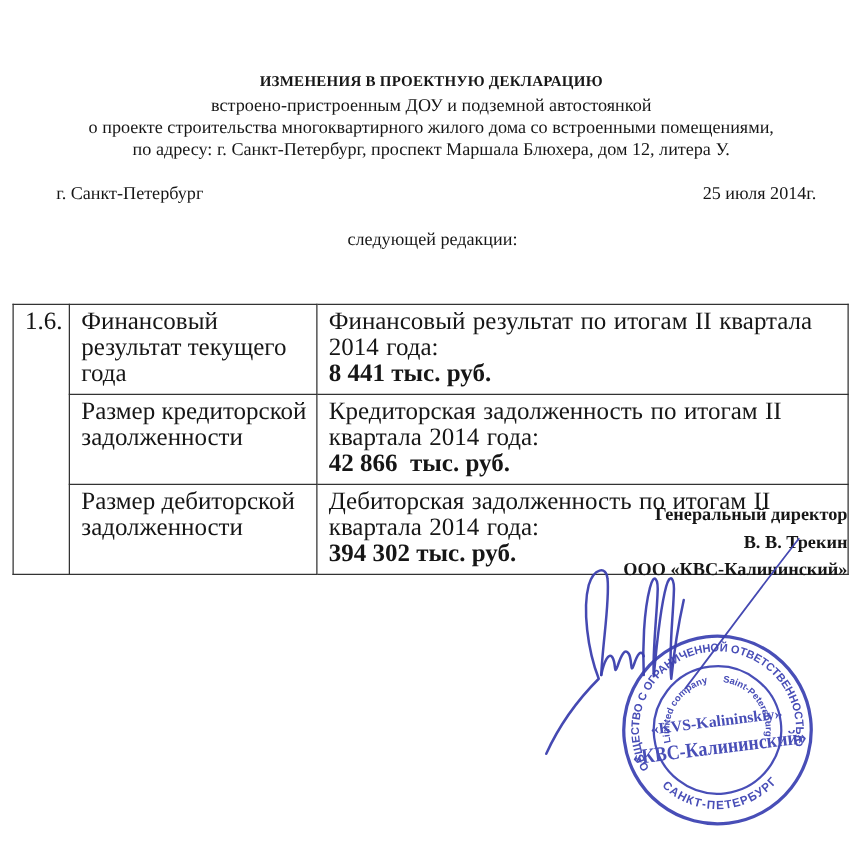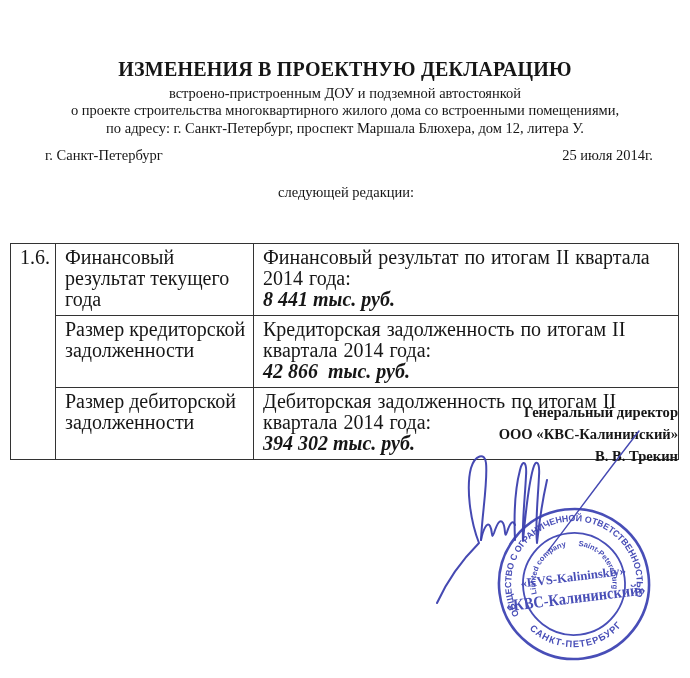--- a/index.html
+++ b/index.html
@@ -18,21 +18,21 @@
     font-family: "Liberation Serif", serif;
     color: var(--ink);
     overflow: hidden;
   }
   .title-block {
     position: absolute;
     top: 58px; left: 0; right: 0;
     text-align: center;
   }
   .doc-title {
-    font-size: 20px;
+    font-size: 12px;
     font-weight: bold;
     letter-spacing: 0.2px;
     margin-bottom: 4px;
   }
   .subtitle-line {
     font-size: 14.5px;
     line-height: 17.3px;
   }
   .place-date {
     position: absolute;
@@ -65,21 +65,21 @@
     line-height: 21px;
     padding: 3px 6px 5px 9px;
   }
   .cell-num { text-align: left; padding-left: 7px; }
   .cell-label { }
   .cell-value { padding-right: 4px; }
   .row-1 td { height: 45px; }
   .row-2 td { height: 41px; }
   .row-3 td { height: 41px; }
   .value-desc { word-spacing: 1px; }
-  .value-amount { font-weight: bold; white-space: pre-wrap; font-style: italic; }
+  .value-amount { font-weight: bold; white-space: pre-wrap; }
   .sig-block {
     position: absolute;
     top: 401px; right: 12px;
     text-align: right;
     font-weight: bold;
     font-size: 14.6px;
     line-height: 22.2px;
   }
   .overlay-svg {
     position: absolute;
@@ -155,22 +155,22 @@
         <td class="cell-value">
           <div class="value-desc">Дебиторская задолженность по итогам II квартала 2014 года:</div>
           <div class="value-amount">394 302 тыс. руб.</div>
         </td>
       </tr>
     </tbody>
   </table>
 
   <div class="sig-block">
     <div>Генеральный директор</div>
+    <div>В. В. Трекин</div>
     <div>ООО «КВС-Калининский»</div>
-    <div>В. В. Трекин</div>
   </div>
 
   <svg class="overlay-svg" viewBox="0 0 690 678" aria-hidden="true">
 
     <g class="stamp-group" transform="translate(574,584) rotate(-7)">
       <circle r="75" fill="none" stroke="currentColor" stroke-width="2.6"></circle>
       <circle r="51" fill="none" stroke="currentColor" stroke-width="1.8"></circle>
 
       <defs>
         <path id="ringTop" d="M -58,24 A 62.8,62.8 0 1 1 58,24" fill="none"></path>

